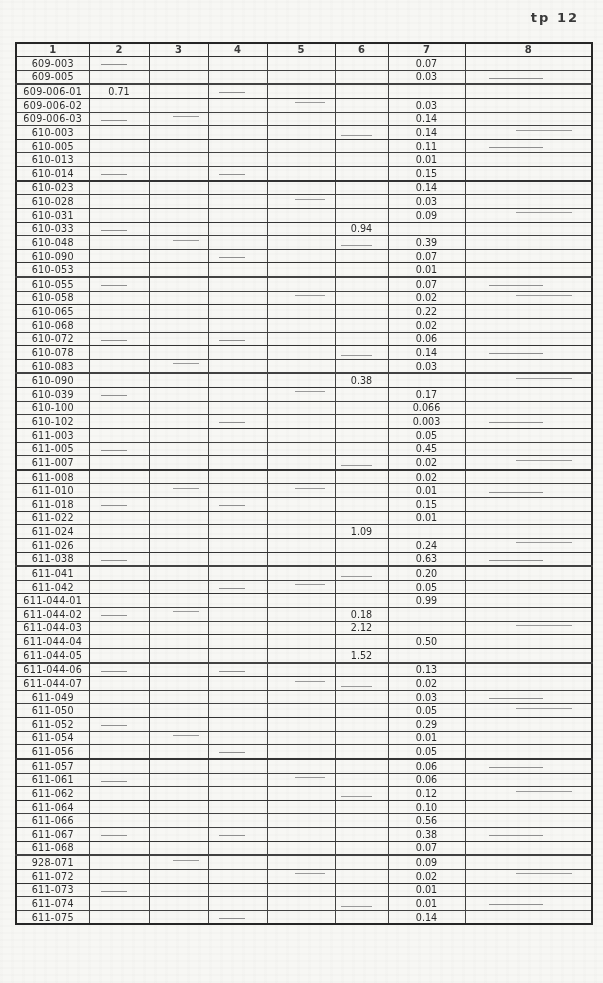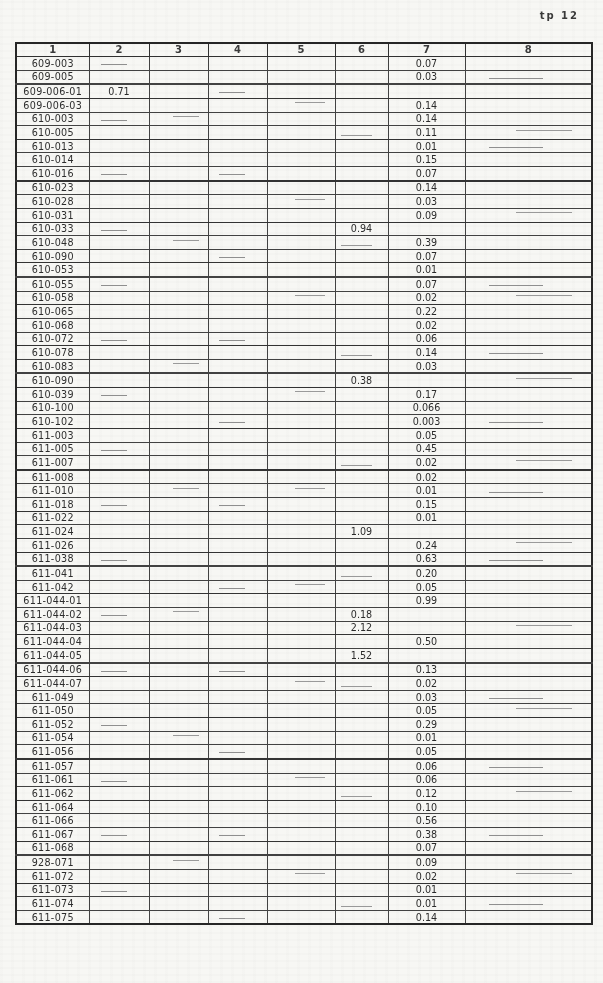--- a/index.html
+++ b/index.html
@@ -13,21 +13,21 @@
   }
   
   body::before{
     content:"";position:absolute;inset:0;pointer-events:none;
     background:
       repeating-linear-gradient(0deg, rgba(120,120,120,0.025) 0 2px, transparent 2px 7px),
       repeating-linear-gradient(90deg, rgba(120,120,120,0.02) 0 3px, transparent 3px 11px);
   }
   .corner-label{
     position:absolute;top:10px;right:24px;
-    font-size:10px;font-weight:bold;letter-spacing:2px;color:#3a3a3a;
+    font-size:13px;font-weight:bold;letter-spacing:2px;color:#3a3a3a;
   }
   table.scan-table{
     position:absolute;left:15px;top:42px;
     width:576px;
     border-collapse:collapse;
     table-layout:fixed;
     border:2px solid #262626;
   }
   .scan-table th{
     border:1.5px solid #303030;
@@ -115,20 +115,30 @@
         <td class="row-id">609-006-01</td>
         <td class="val">0.71</td>
         <td class="empty"></td>
         <td class="empty"></td>
         <td class="empty"></td>
         <td class="empty"></td>
         <td class="empty"></td>
         <td class="empty"></td>
       </tr>
       <tr>
+        <td class="row-id">609-006-02</td>
+        <td class="empty"></td>
+        <td class="empty"></td>
+        <td class="empty"></td>
+        <td class="empty"></td>
+        <td class="empty"></td>
+        <td class="val">0.03</td>
+        <td class="empty"></td>
+      </tr>
+      <tr>
         <td class="row-id">609-006-03</td>
         <td class="empty"></td>
         <td class="empty"></td>
         <td class="empty"></td>
         <td class="empty"></td>
         <td class="empty"></td>
         <td class="val">0.14</td>
         <td class="empty"></td>
       </tr>
       <tr>
@@ -162,30 +172,20 @@
         <td class="empty"></td>
       </tr>
       <tr>
         <td class="row-id">610-014</td>
         <td class="empty"></td>
         <td class="empty"></td>
         <td class="empty"></td>
         <td class="empty"></td>
         <td class="empty"></td>
         <td class="val">0.15</td>
-        <td class="empty"></td>
-      </tr>
-      <tr>
-        <td class="row-id">610-016</td>
-        <td class="empty"></td>
-        <td class="empty"></td>
-        <td class="empty"></td>
-        <td class="empty"></td>
-        <td class="empty"></td>
-        <td class="val">0.07</td>
         <td class="empty"></td>
       </tr>
       <tr>
         <td class="row-id">610-023</td>
         <td class="empty"></td>
         <td class="empty"></td>
         <td class="empty"></td>
         <td class="empty"></td>
         <td class="empty"></td>
         <td class="val">0.14</td>

